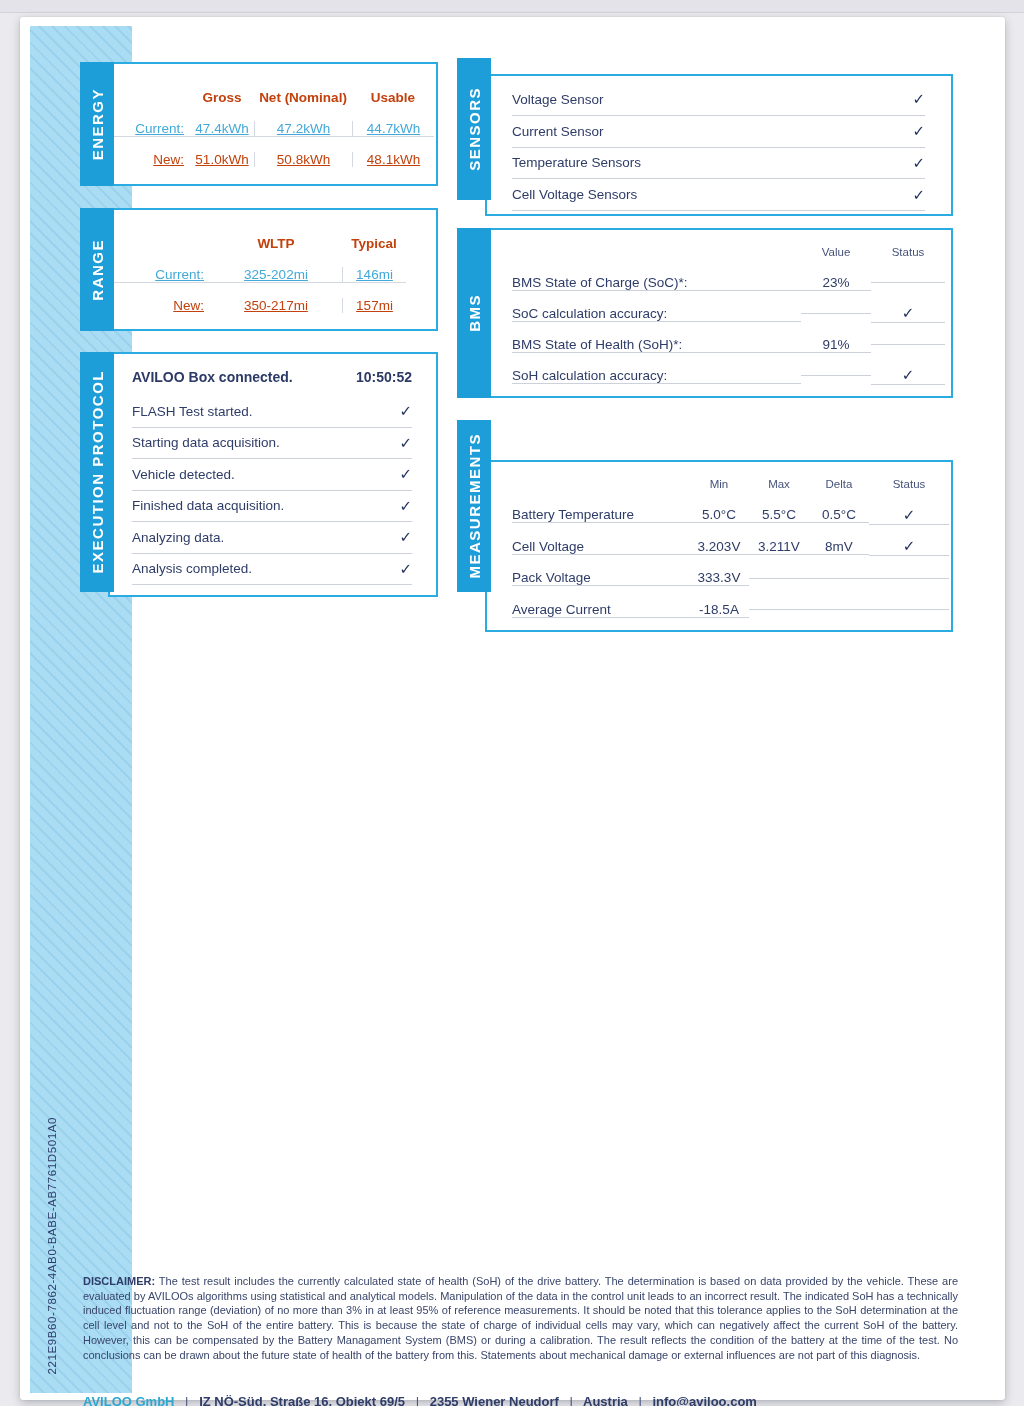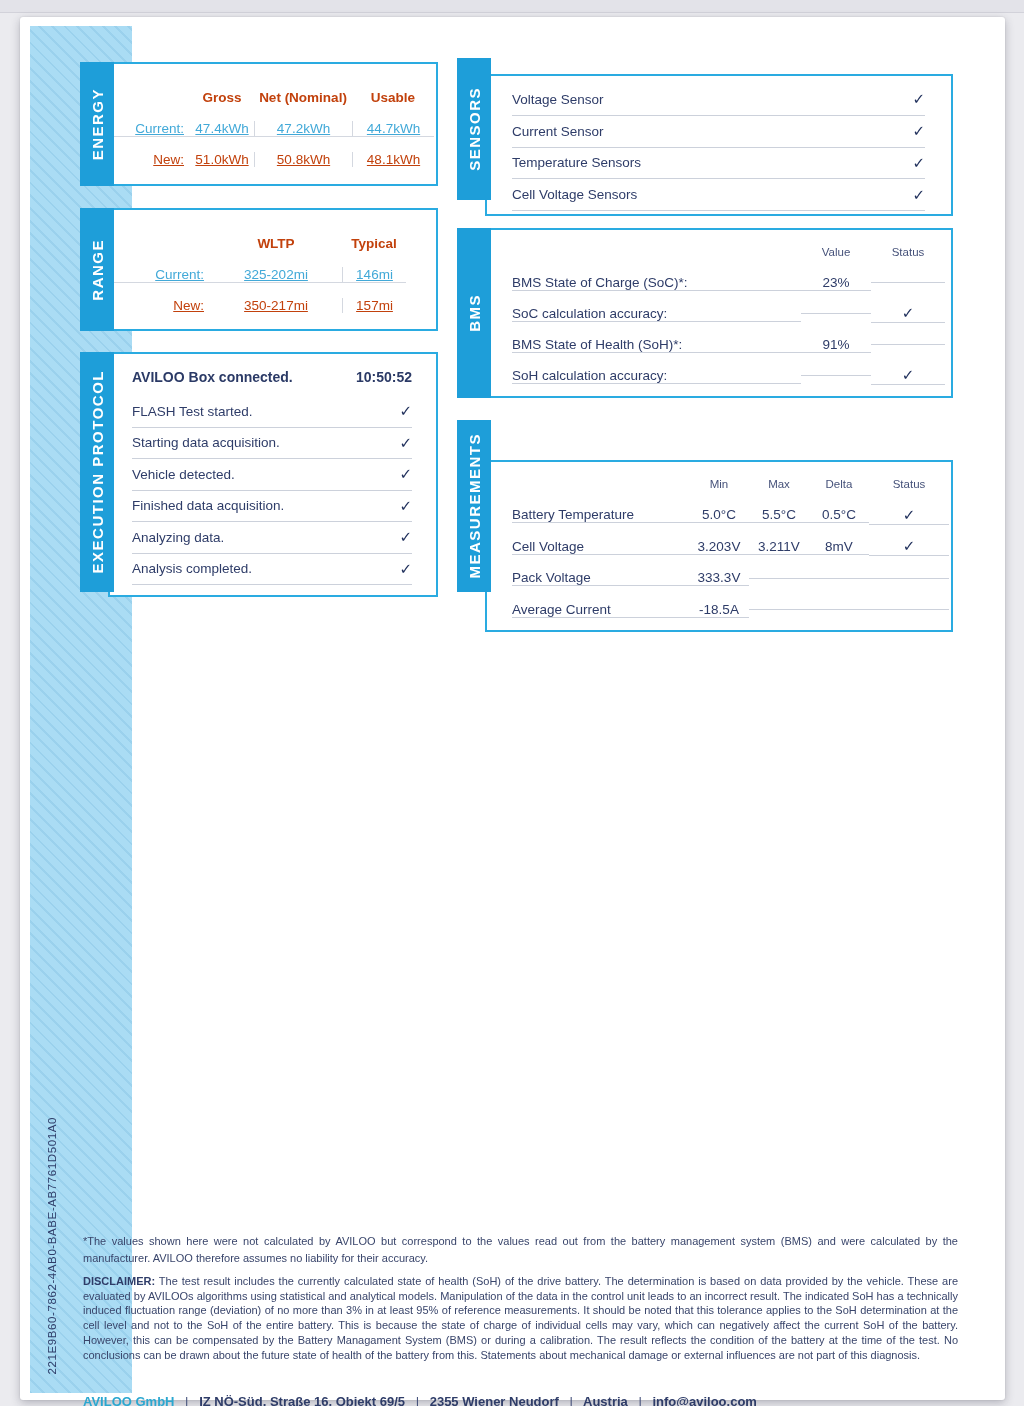--- a/index.html
+++ b/index.html
@@ -252,21 +252,20 @@
       <div class="rval rule"></div>
 
       <div class="rlabel rule">Average Current</div>
       <div class="rval rule">-18.5A</div>
       <div class="rval rule"></div>
       <div class="rval rule"></div>
       <div class="rval rule"></div>
     </div>
   </div>
 
-  <div class="footnote">*The values shown here were not calculated by AVILOO but correspond to the values read out from the battery management system (BMS) and were calculated by the manufacturer. AVILOO therefore assumes no liability for their accuracy.</div>
   <div class="disclaimer">
     <b>DISCLAIMER:</b><span> The test result includes the currently calculated state of health (SoH) of the drive battery. The determination is based on data provided by the vehicle. These are evaluated by AVILOOs algorithms using statistical and analytical models. Manipulation of the data in the control unit leads to an incorrect result. The indicated SoH has a technically induced fluctuation range (deviation) of no more than 3% in at least 95% of reference measurements. It should be noted that this tolerance applies to the SoH determination at the cell level and not to the SoH of the entire battery. This is because the state of charge of individual cells may vary, which can negatively affect the current SoH of the battery. However, this can be compensated by the Battery Managament System (BMS) or during a calibration. The result reflects the condition of the battery at the time of the test. No conclusions can be drawn about the future state of health of the battery from this. Statements about mechanical damage or external influences are not part of this diagnosis.</span>
   </div>
 
   <div class="footer-line">
     <span class="company">AVILOO GmbH</span>
     <span class="sep">|</span>
     <span>IZ NÖ-Süd, Straße 16, Objekt 69/5</span>
     <span class="sep">|</span>
     <span>2355 Wiener Neudorf</span>

